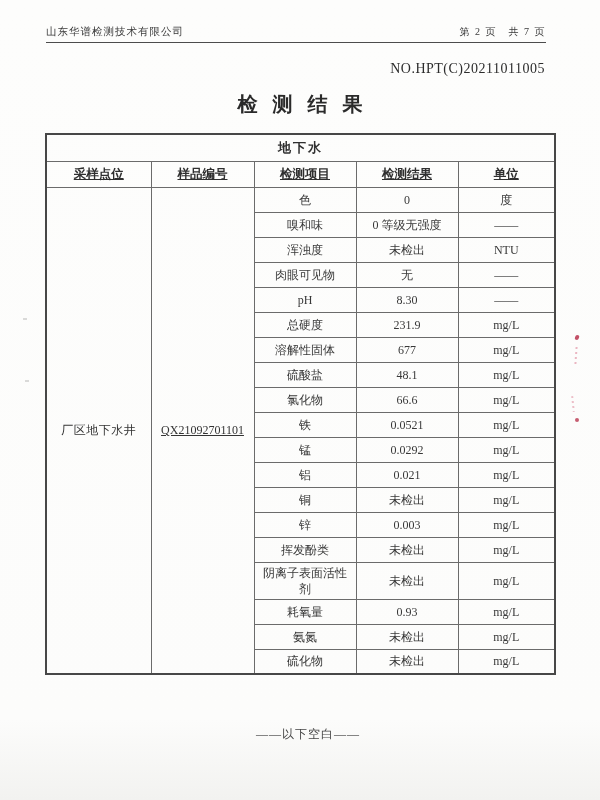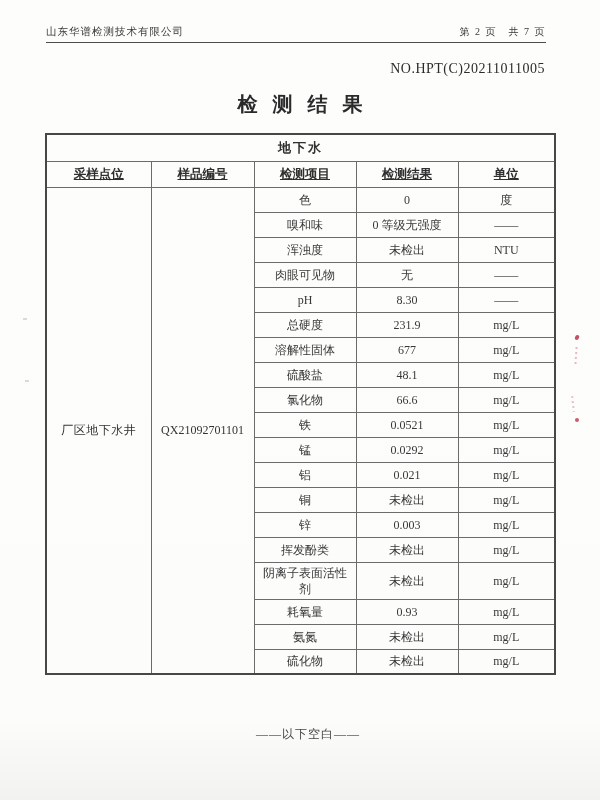--- a/index.html
+++ b/index.html
@@ -93,21 +93,21 @@
     font-weight: bold;
     color: #2f2f2f;
     text-decoration: underline;
   }
   td.data-cell { height: 25px; }
   td.merged-cell {
     font-size: 12px;
     letter-spacing: 0.5px;
     color: #333333;
   }
-  td.sample-no-cell { letter-spacing: 0; font-size: 11.5px; }
+  td.sample-no-cell { letter-spacing: 0; font-size: 11.5px; text-decoration: underline; }
 
   
   .below-blank {
     position: absolute;
     top: 726px; left: 8px; width: 100%;
     text-align: center;
     font-size: 12px;
     color: #454545;
     letter-spacing: 1px;
   }

